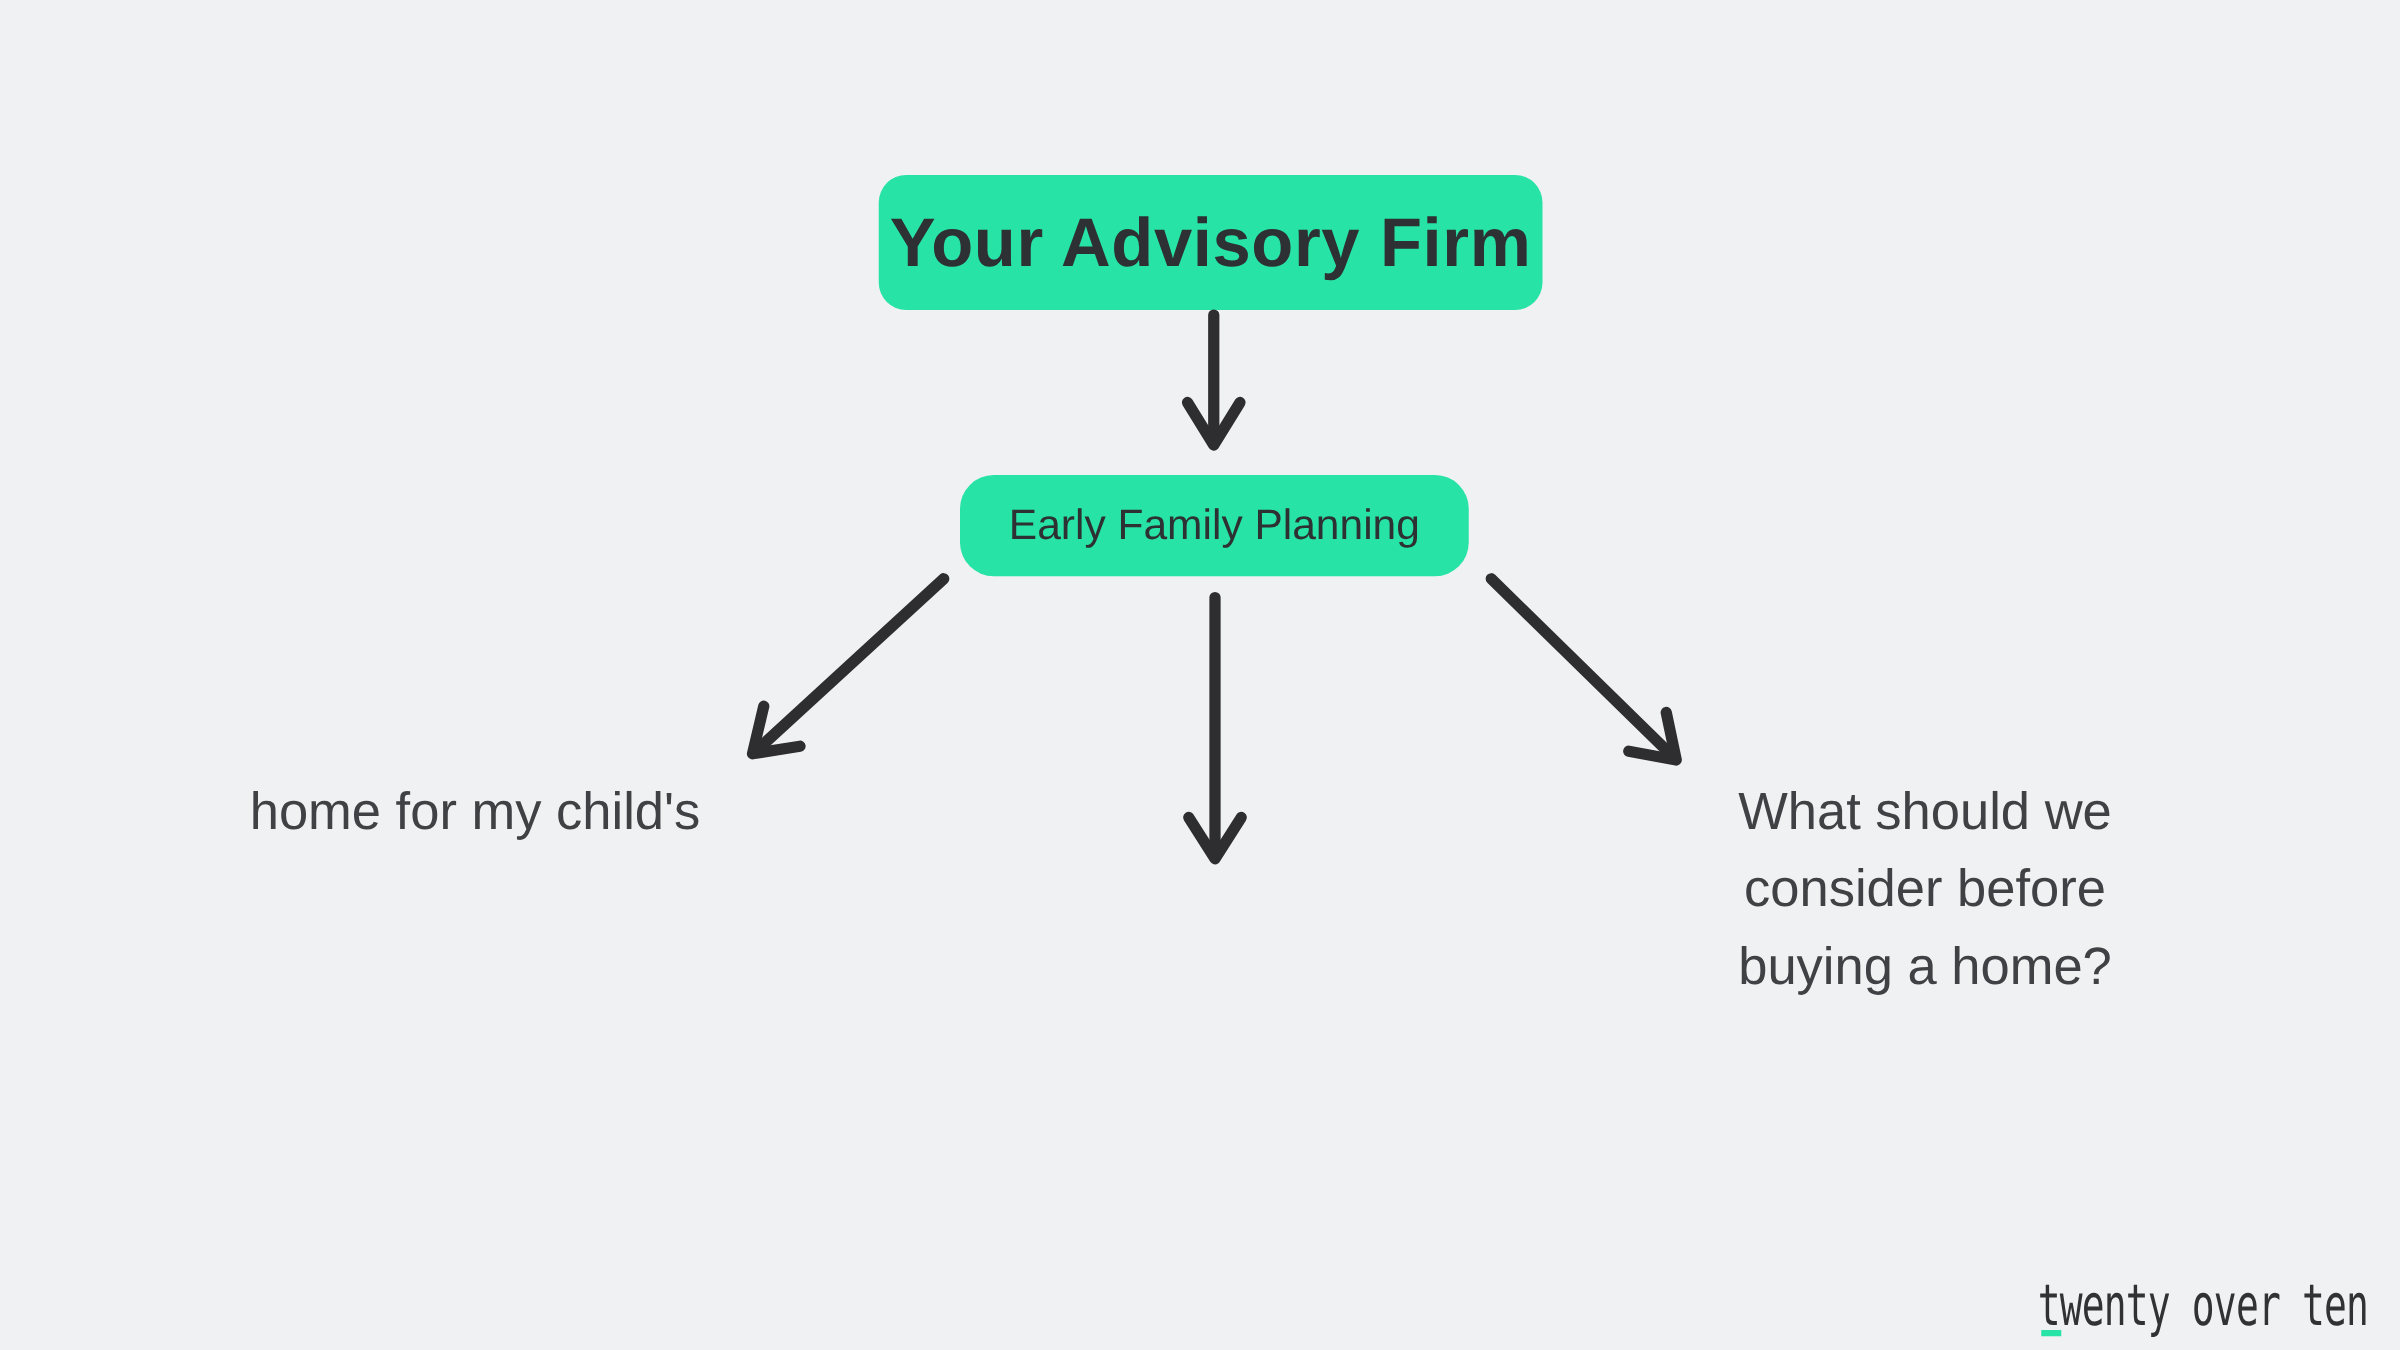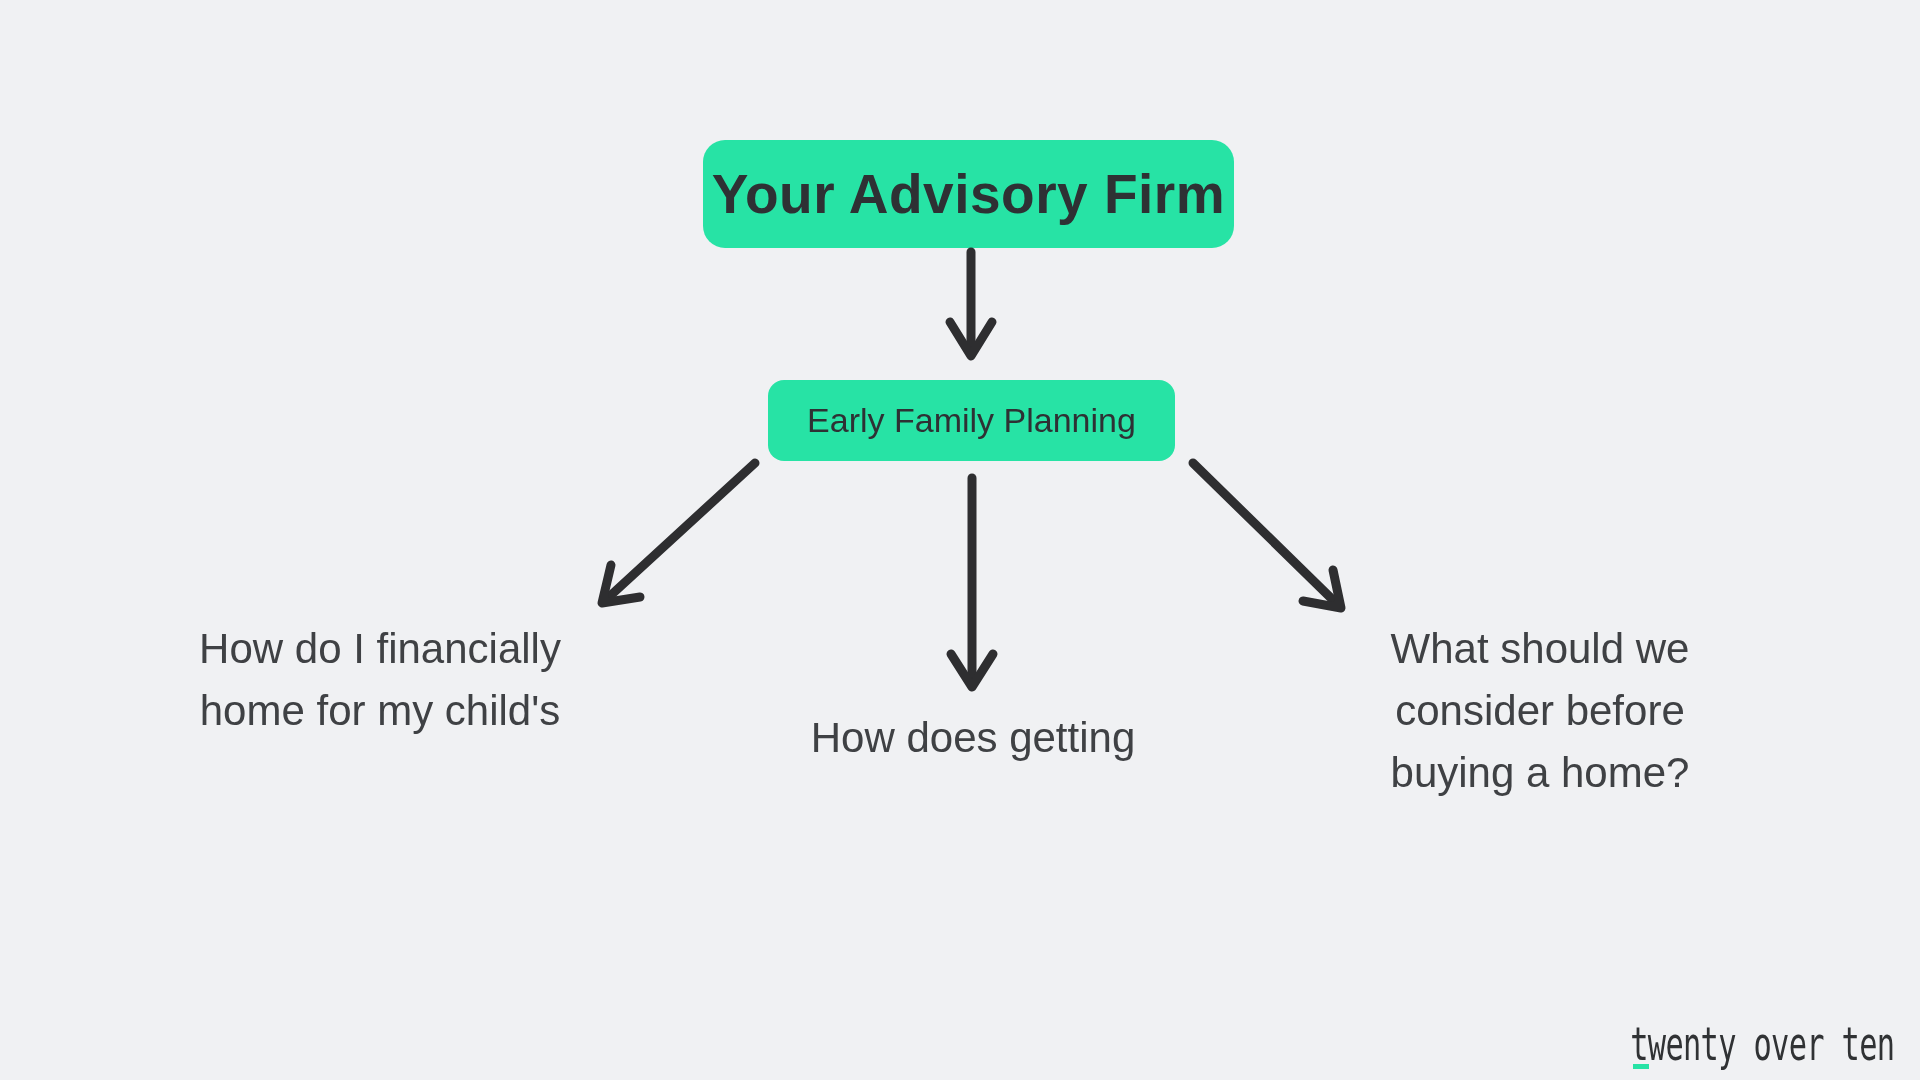--- a/index.html
+++ b/index.html
@@ -31,21 +31,21 @@
     border-radius: 22px;
     font-size: 55px;
     font-weight: 700;
     letter-spacing: 0.5px;
   }
   .node-mid {
     left: 768px;
     top: 380px;
     width: 407px;
     height: 81px;
-    border-radius: 16px;
+    border-radius: 27px;
     font-size: 34px;
     font-weight: 400;
   }
   .arrows {
     position: absolute;
     left: 0;
     top: 0;
     width: 1920px;
     height: 1080px;
     pointer-events: none;
@@ -130,26 +130,24 @@
       <path d="M951,654 L972,687 L993,654"></path>
     </g>
 
     <g>
       <path d="M1193,463 L1334,601"></path>
       <path d="M1333,570 L1341,608 L1303,601"></path>
     </g>
   </svg>
 
   <div class="question question-left">
-    <span class="q-line">How do I financially</span>
     <span class="q-line">home for my child's</span>
   </div>
 
   <div class="question question-mid">
-    <span class="q-line">How does getting</span>
   </div>
 
   <div class="question question-right">
     <span class="q-line">What should we</span>
     <span class="q-line">consider before</span>
     <span class="q-line">buying a home?</span>
   </div>
 
   <div class="logo">
     <span class="logo-text">twenty over ten</span>

